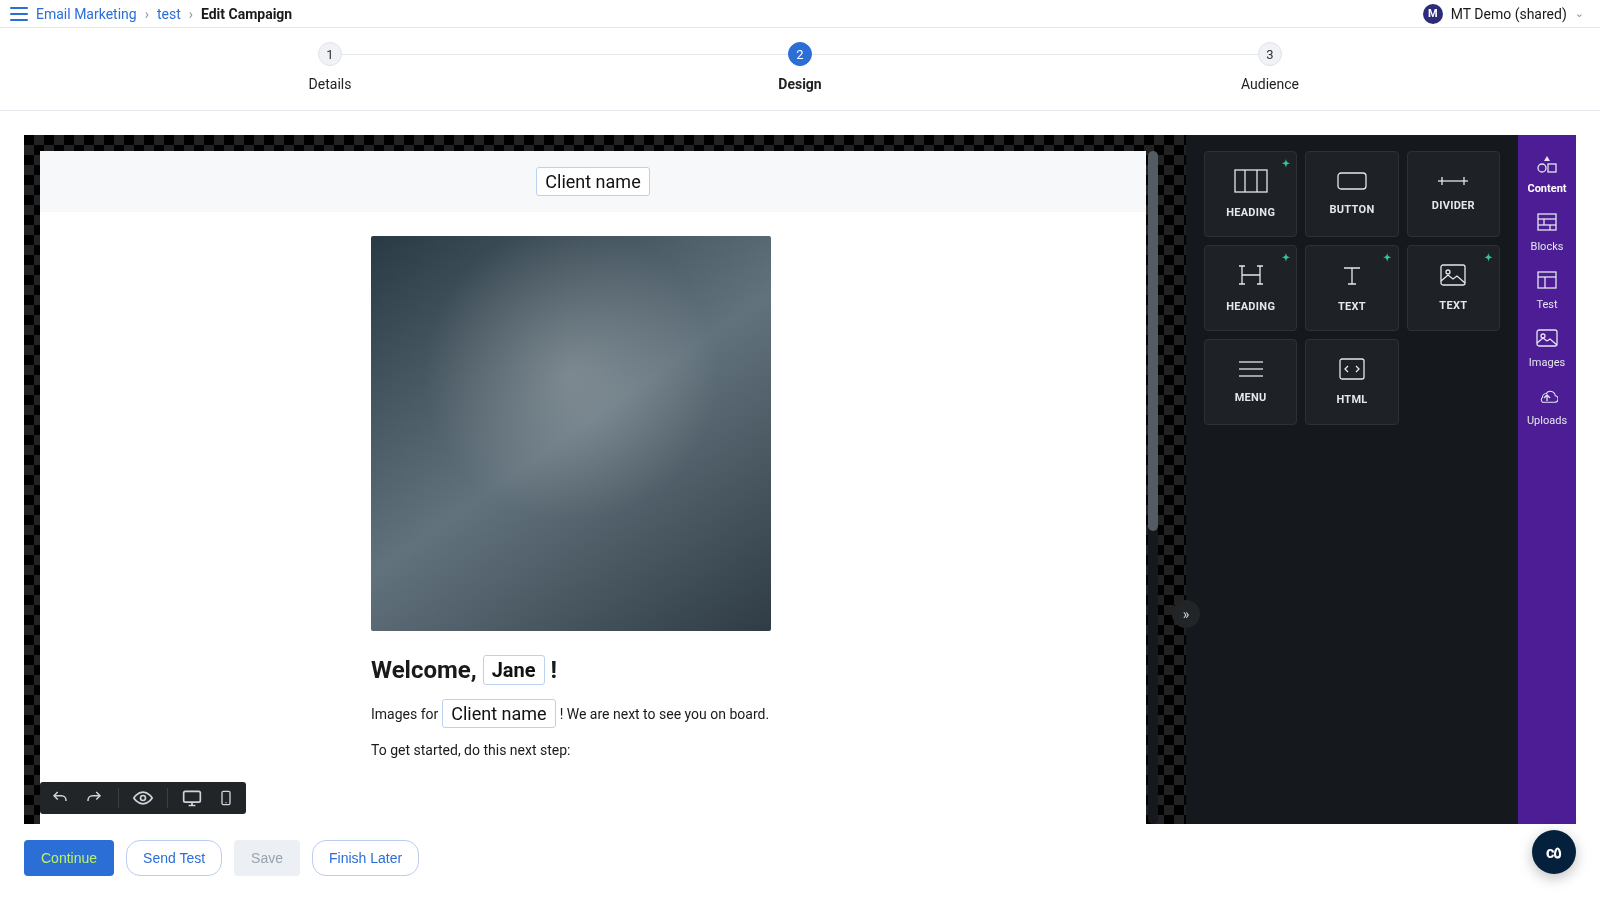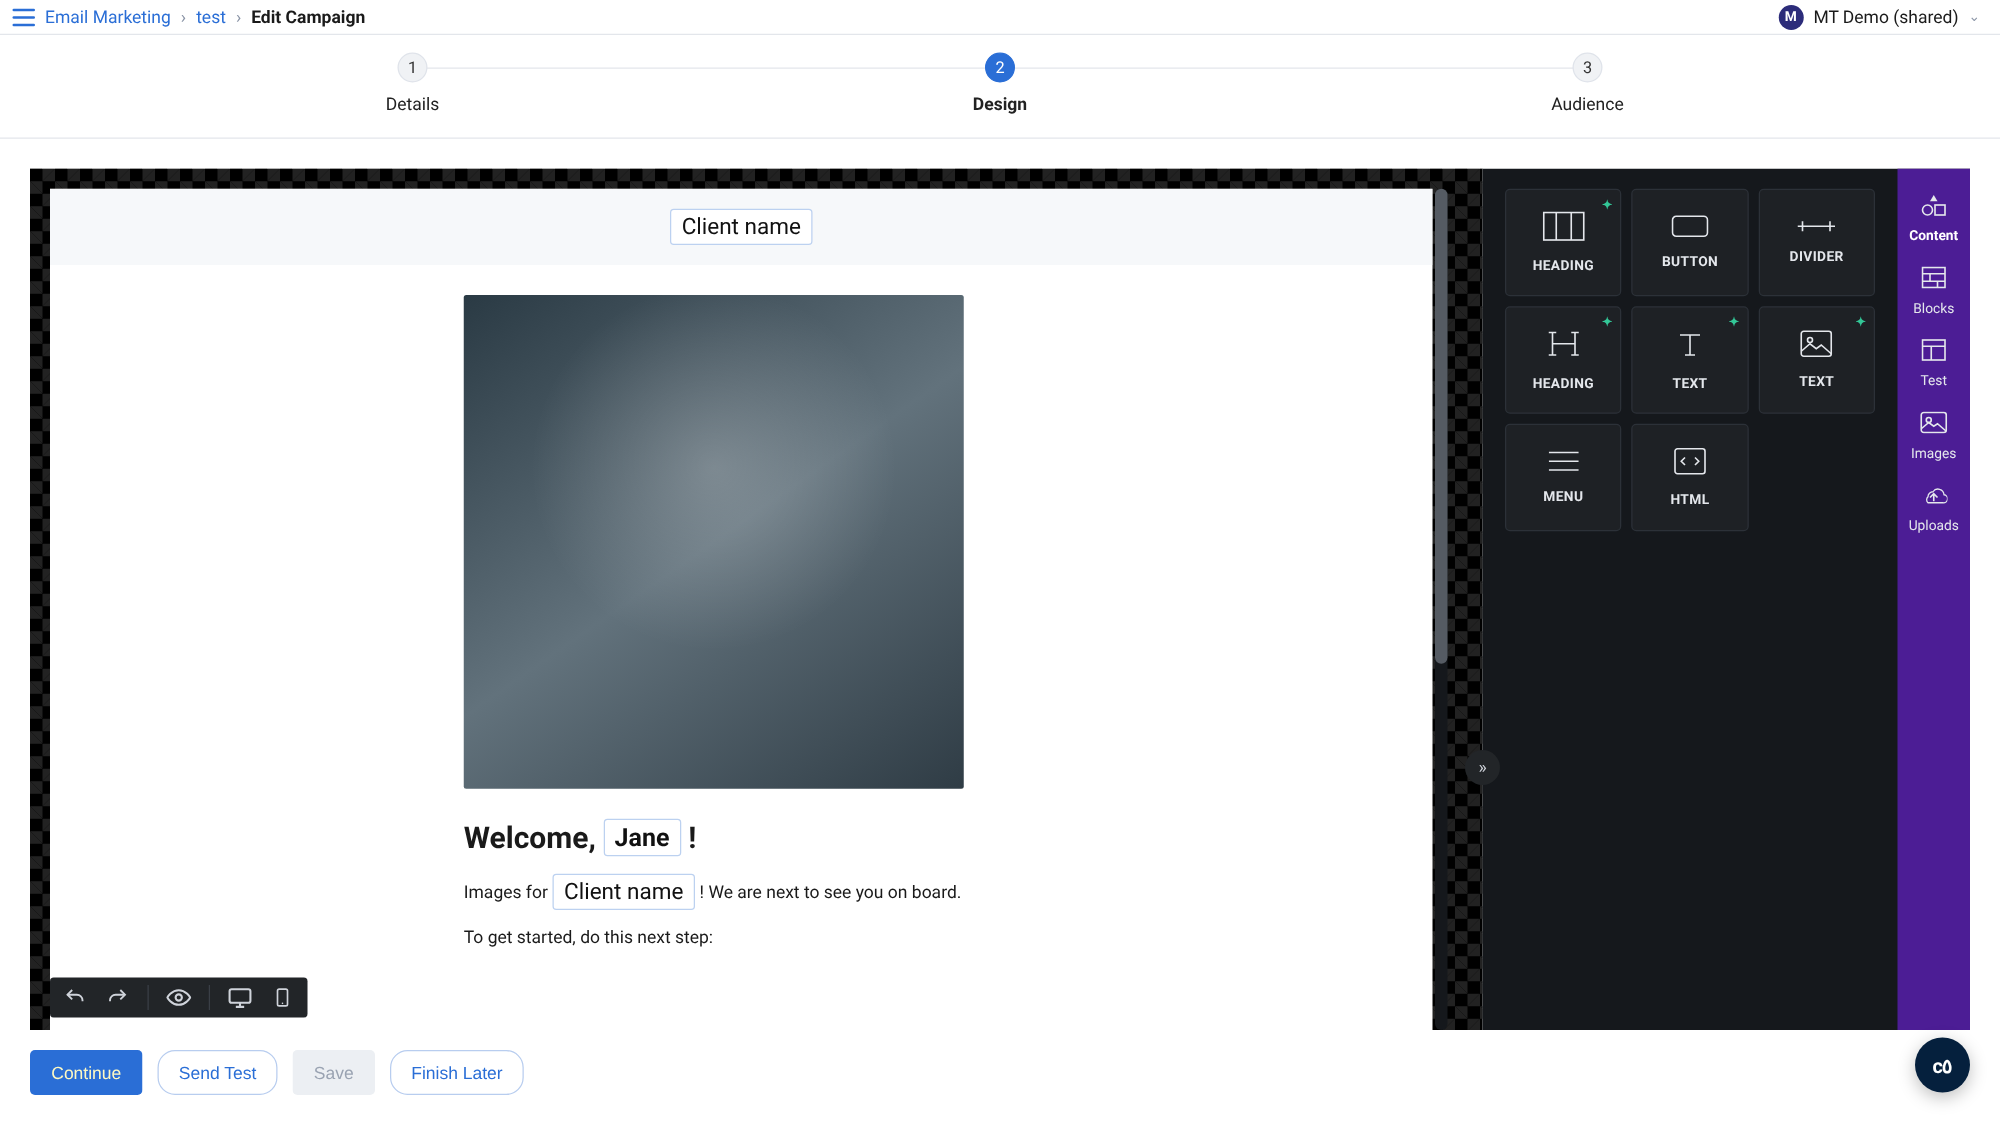--- a/index.html
+++ b/index.html
@@ -62,21 +62,21 @@
   .blk .spark{ position:absolute; top:6px; right:6px; color:#33c797; font-size:10px;}
   .blk svg{ stroke:#e4e7ec; fill:none; stroke-width:1.3;}
   .tabs{ width:58px; background:#4c1d95; display:flex; flex-direction:column; align-items:center; padding-top:20px; gap:18px;}
   .tab{ color:#e4e7ec; font-size:11px; text-align:center; cursor:pointer; display:flex; flex-direction:column; align-items:center; gap:6px;}
   .tab.active{ color:#fff; font-weight:700;}
   .tab svg{ stroke:#e4e7ec; fill:none; stroke-width:1.3;}
   .collapse-handle{ position:absolute; left:-14px; top:calc(50% + 120px); width:28px;height:28px; border-radius:50%; background:#222528; color:#cfd3da; display:flex;align-items:center;justify-content:center; cursor:pointer; font-size:14px;}
   
   .actions{ display:flex; align-items:center; gap:12px; padding:16px 24px 22px;}
   .btn{ border-radius:4px; padding:9px 16px; font-size:14px; cursor:pointer; border:1px solid transparent;}
-  .btn-primary{ background:#2a6ed6; color:#fef9c3;}
+  .btn-primary{ background:#2a6ed6; color:#bef264;}
   .btn-outline{ background:#fff; color:#2a6ed6; border-color:#b8cdef;border-radius:14px;}
   .btn-muted{ background:#eceff3; color:#9aa3b2; cursor:not-allowed;}
   
   .fab{ position:fixed; right:24px; bottom:24px; width:44px;height:44px;border-radius:22px;background:#05203d;color:#fff;display:flex;align-items:center;justify-content:center; font-weight:700; font-size:16px; letter-spacing:-1px; cursor:pointer; box-shadow:0 4px 14px rgba(0,0,0,.25);}
 </style>
 </head>
 <body>
 
 <div class="top-bar">
   <div class="crumbs">

